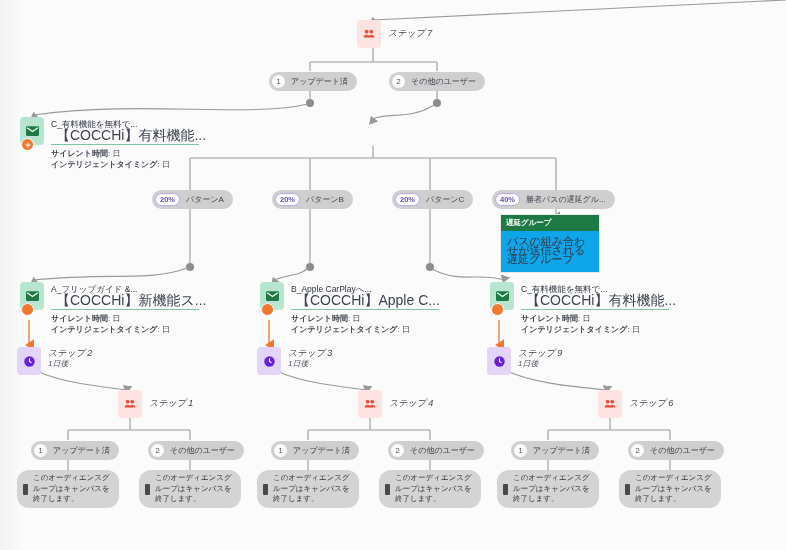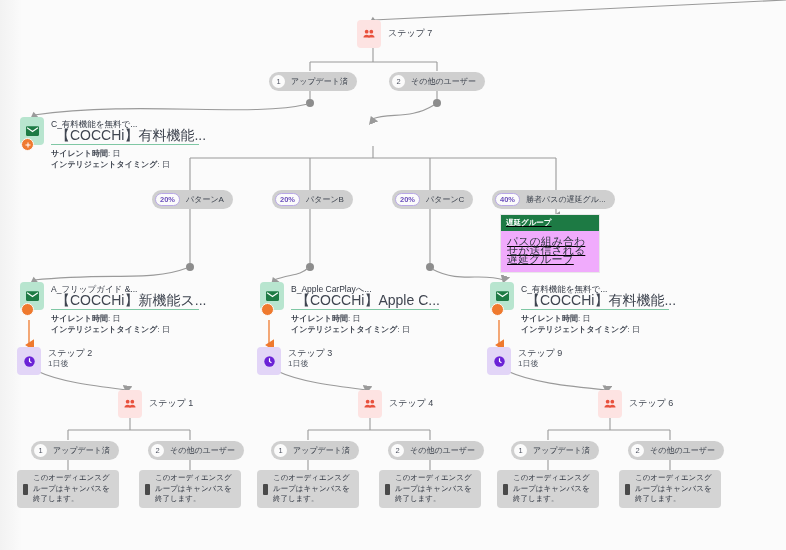--- a/index.html
+++ b/index.html
@@ -47,20 +47,21 @@
   .tile.message  { background: #b8e5cf; }
   .tile.delay    { background: #e2d5f7; }
 
   .node-label {
     font-size: 9px;
     color: #3f4550;
     margin-left: 7px;
     line-height: 11px;
     white-space: nowrap;
     padding-top: 8px;
+    font-style: italic;
   }
   .node-sub {
     font-size: 8px;
     color: #555b66;
     line-height: 10px;
   }
 
   
   .msg-node { position: absolute; }
   .msg-top { display: flex; align-items: flex-start; }
@@ -122,41 +123,40 @@
   }
   .pill .ptxt {
     font-size: 8px; color: #3a404b; margin-left: 6px; white-space: nowrap;
   }
 
   
   .exit {
     position: absolute;
     width: 102px; height: 38px;
     background: #d4d4d4;
-    border-radius: 4px;
+    border-radius: 12px;
     display: flex; align-items: center;
     padding: 0 6px;
     box-sizing: border-box;
   }
   .exit .ebar {
     width: 5px; height: 11px; background: #4a4a4a; border-radius: 1px;
     flex: none; margin-right: 5px;
   }
   .exit .etxt {
     font-size: 7.5px; color: #2f3540; line-height: 10.5px;
   }
 
   
   .callout {
     position: absolute;
     width: 100px;
-    background: #f0abfc;
+    background: #0ea5e9;
     border: 1px solid #e8e8e8;
     box-sizing: border-box;
-    text-decoration: underline;
   }
   .callout .chead {
     background: #1d7a44; color: #ffffff;
     font-size: 7.5px; font-weight: bold;
     padding: 3px 5px;
   }
   .callout .cbody {
     font-size: 11px; color: #2f3540; line-height: 9px;
     padding: 6px 6px 8px 6px;
   }

